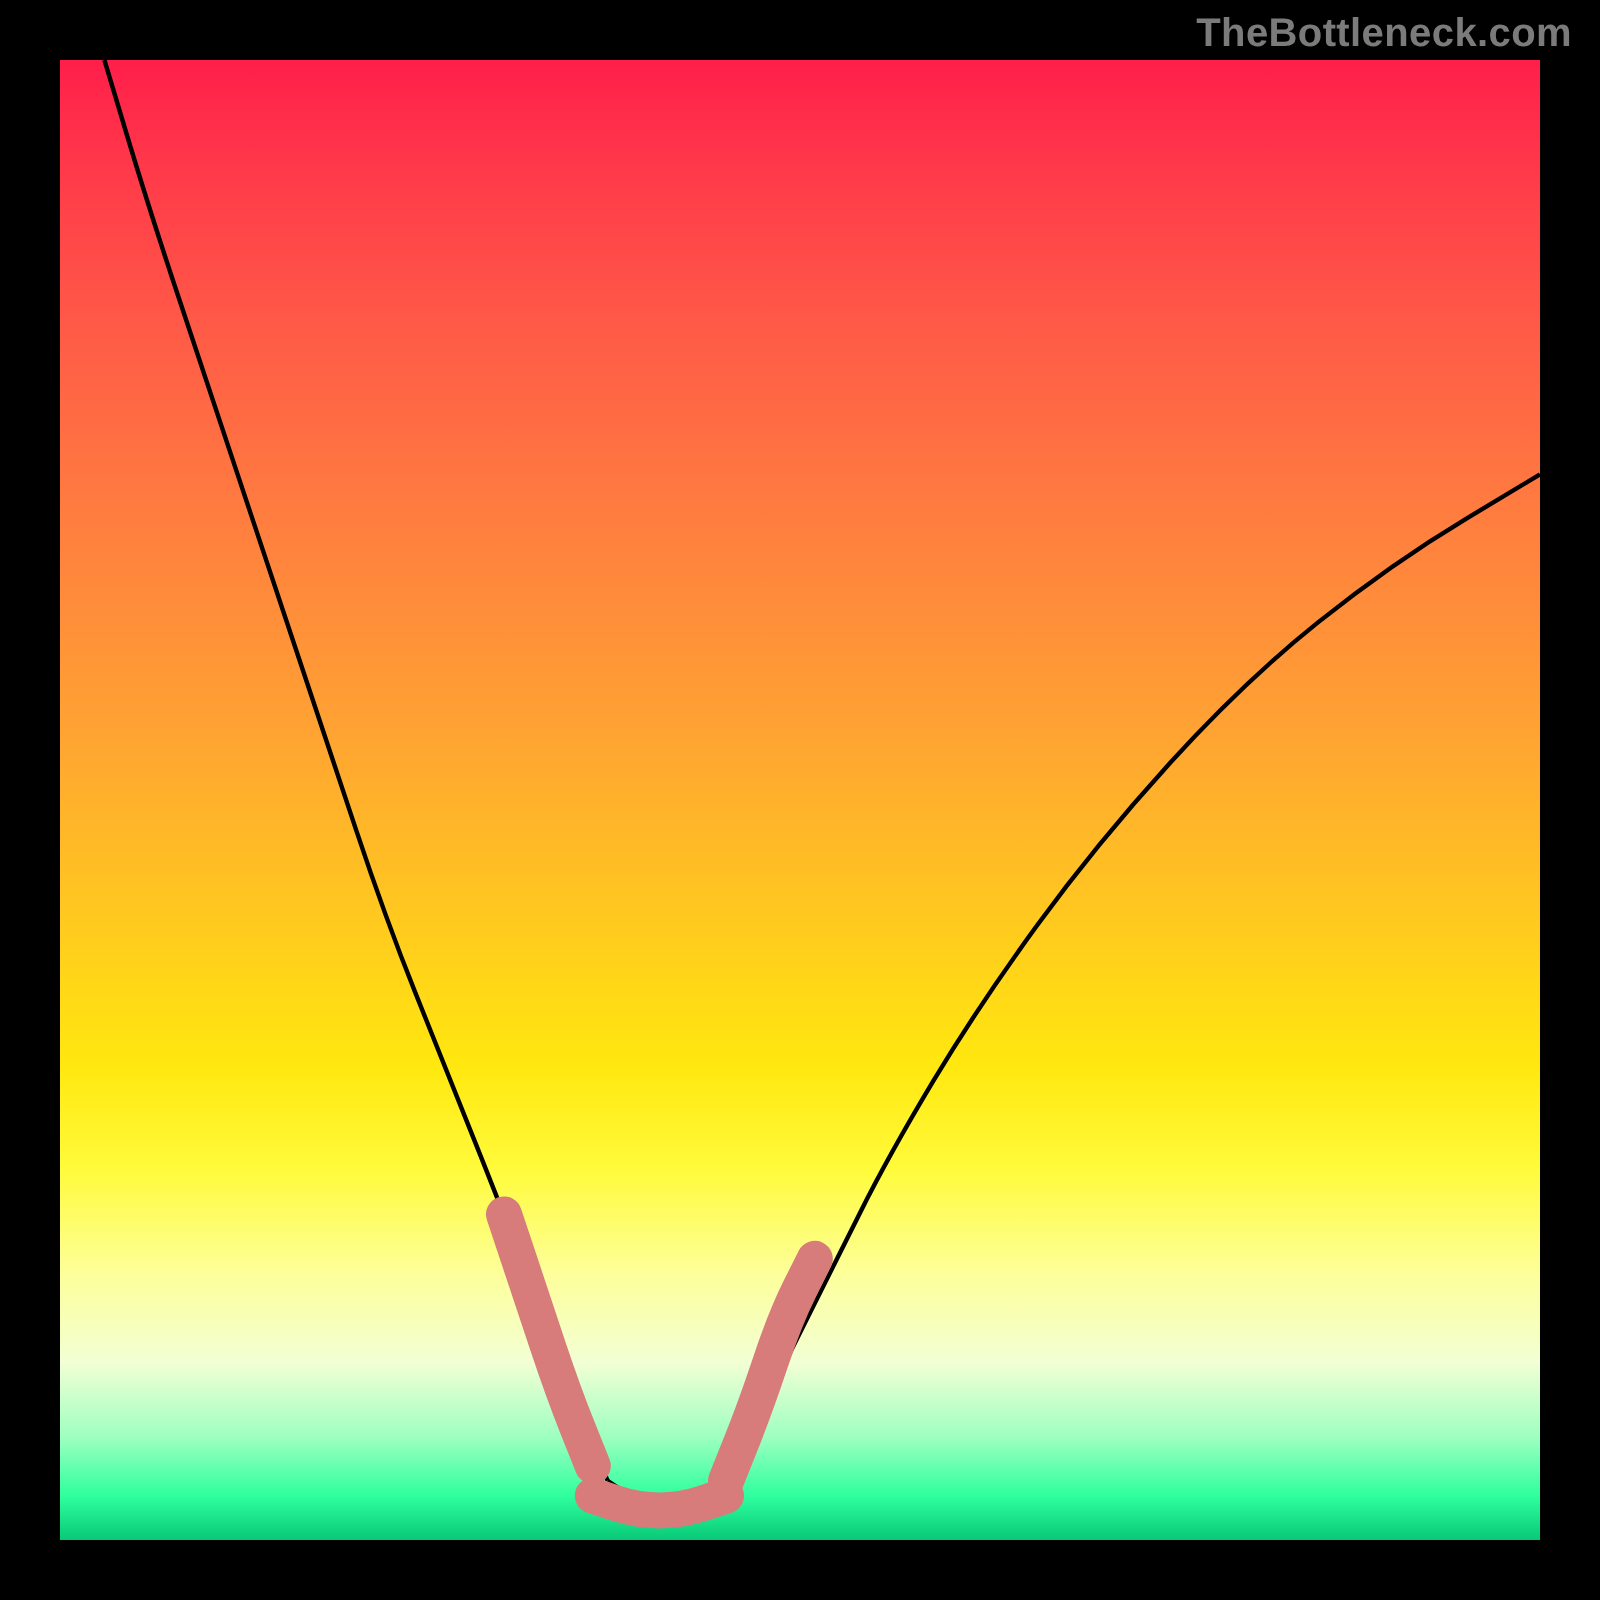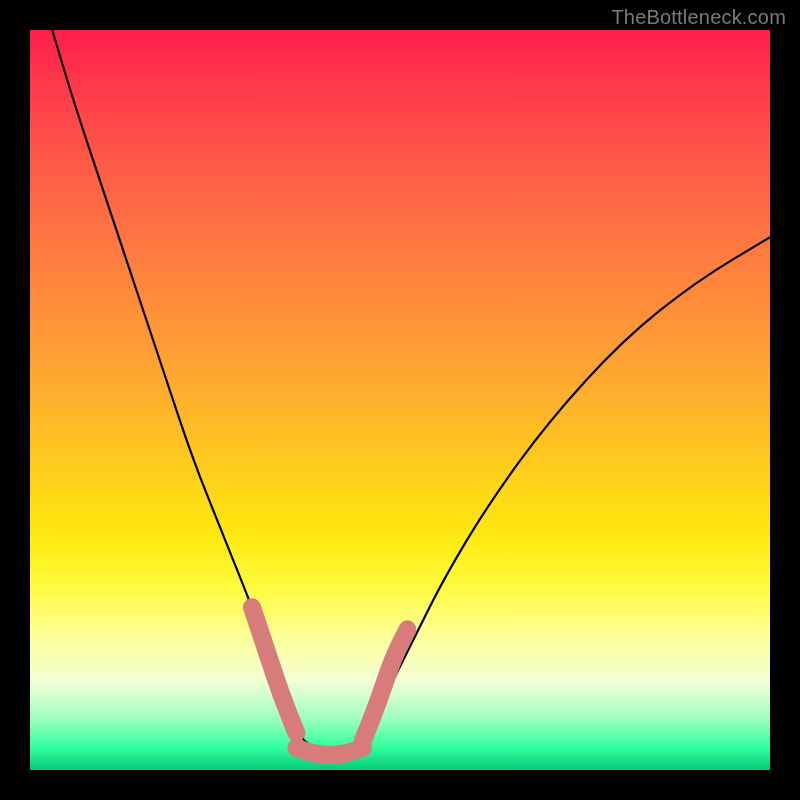--- a/index.html
+++ b/index.html
@@ -42,21 +42,21 @@
       #2fff9e 97%,
       #08c978 100%
     );
   }
   .watermark {
     position: absolute;
     top: 6px;
     right: 14px;
     color: #7b7b7b;
     font-size: 20px;
-    font-weight: 400;
+    font-weight: 700;
     letter-spacing: 0.2px;
   }
   svg.curves {
     position: absolute;
     left: 0;
     top: 0;
     width: 740px;
     height: 740px;
     overflow: visible;
   }

